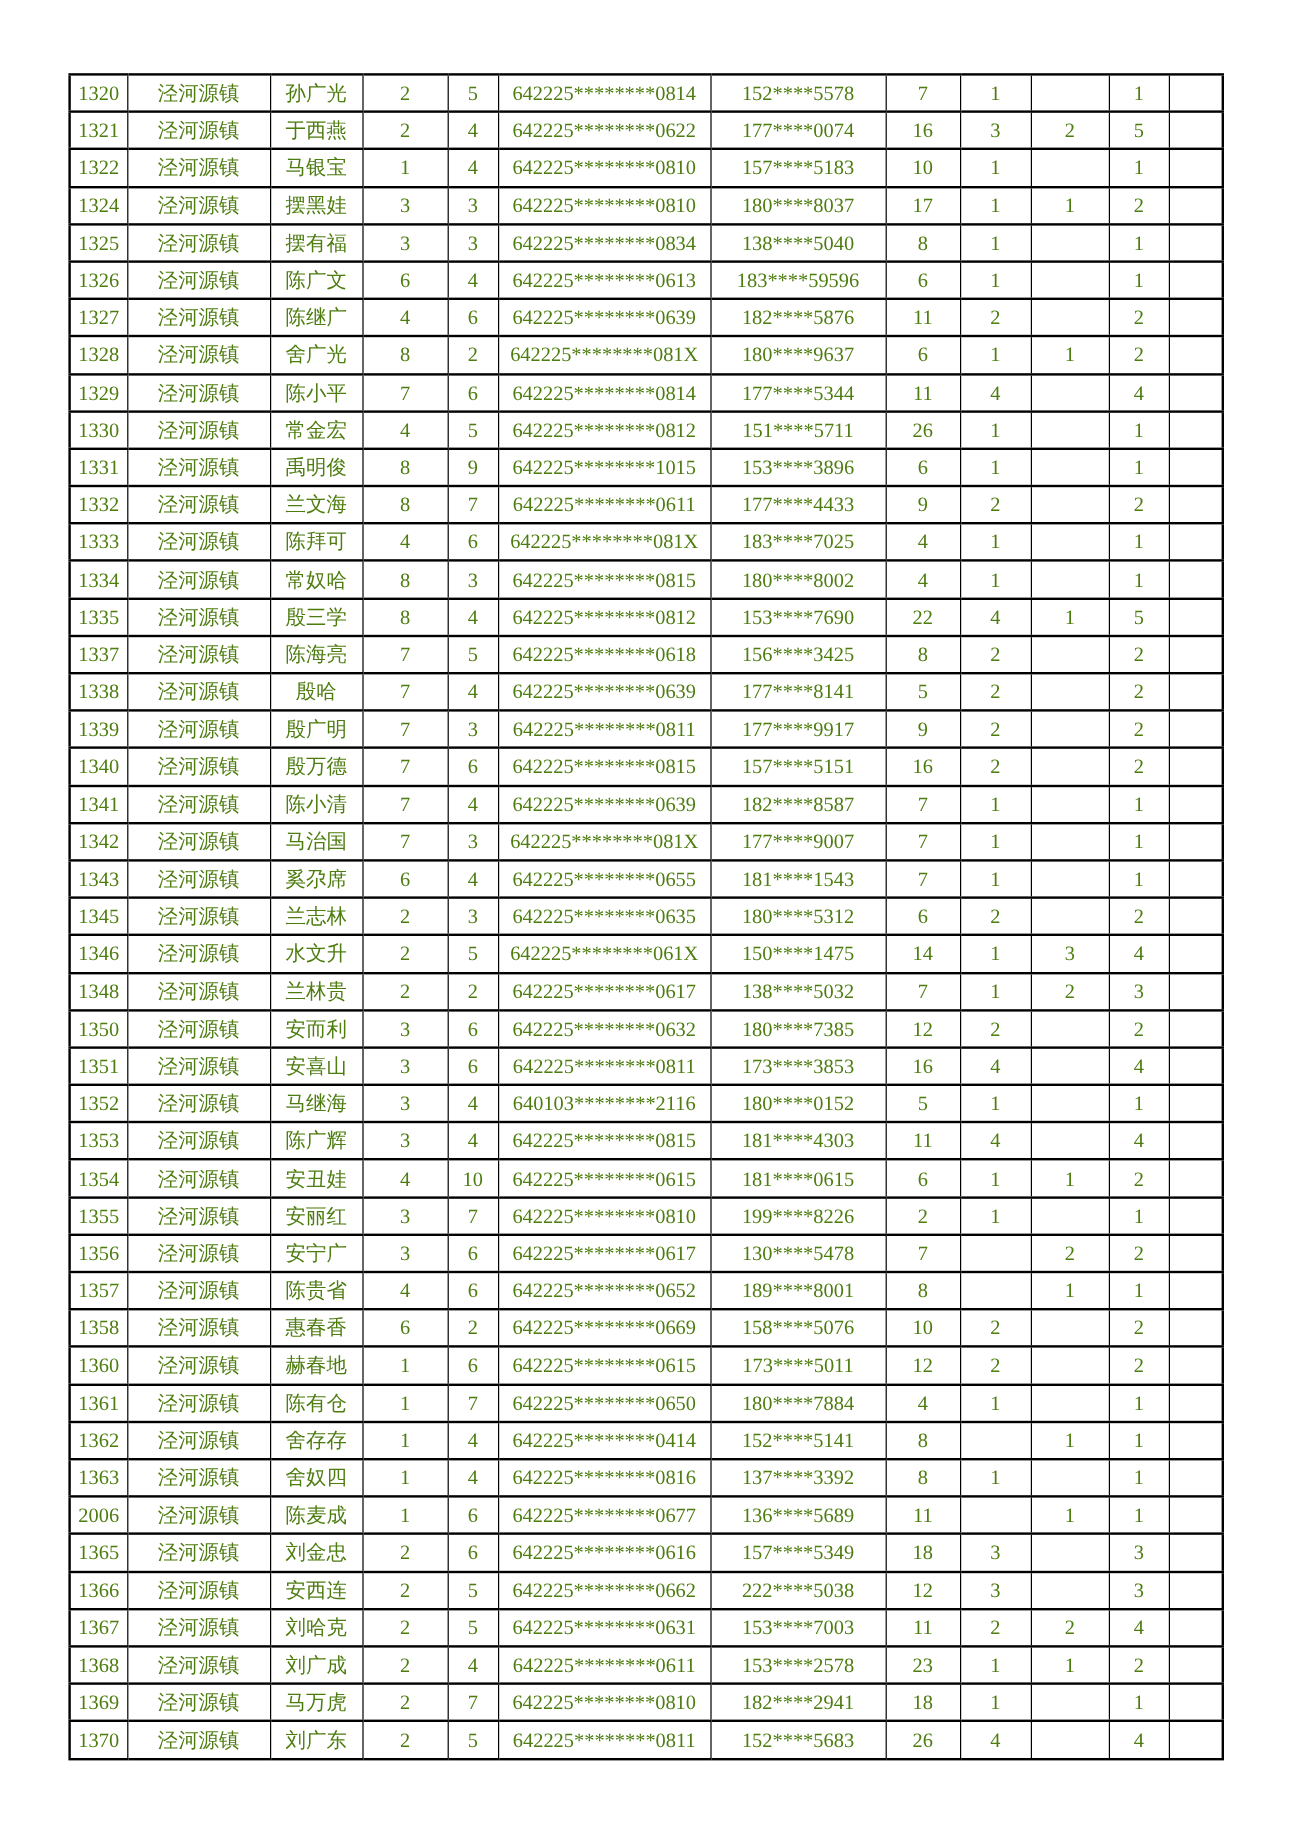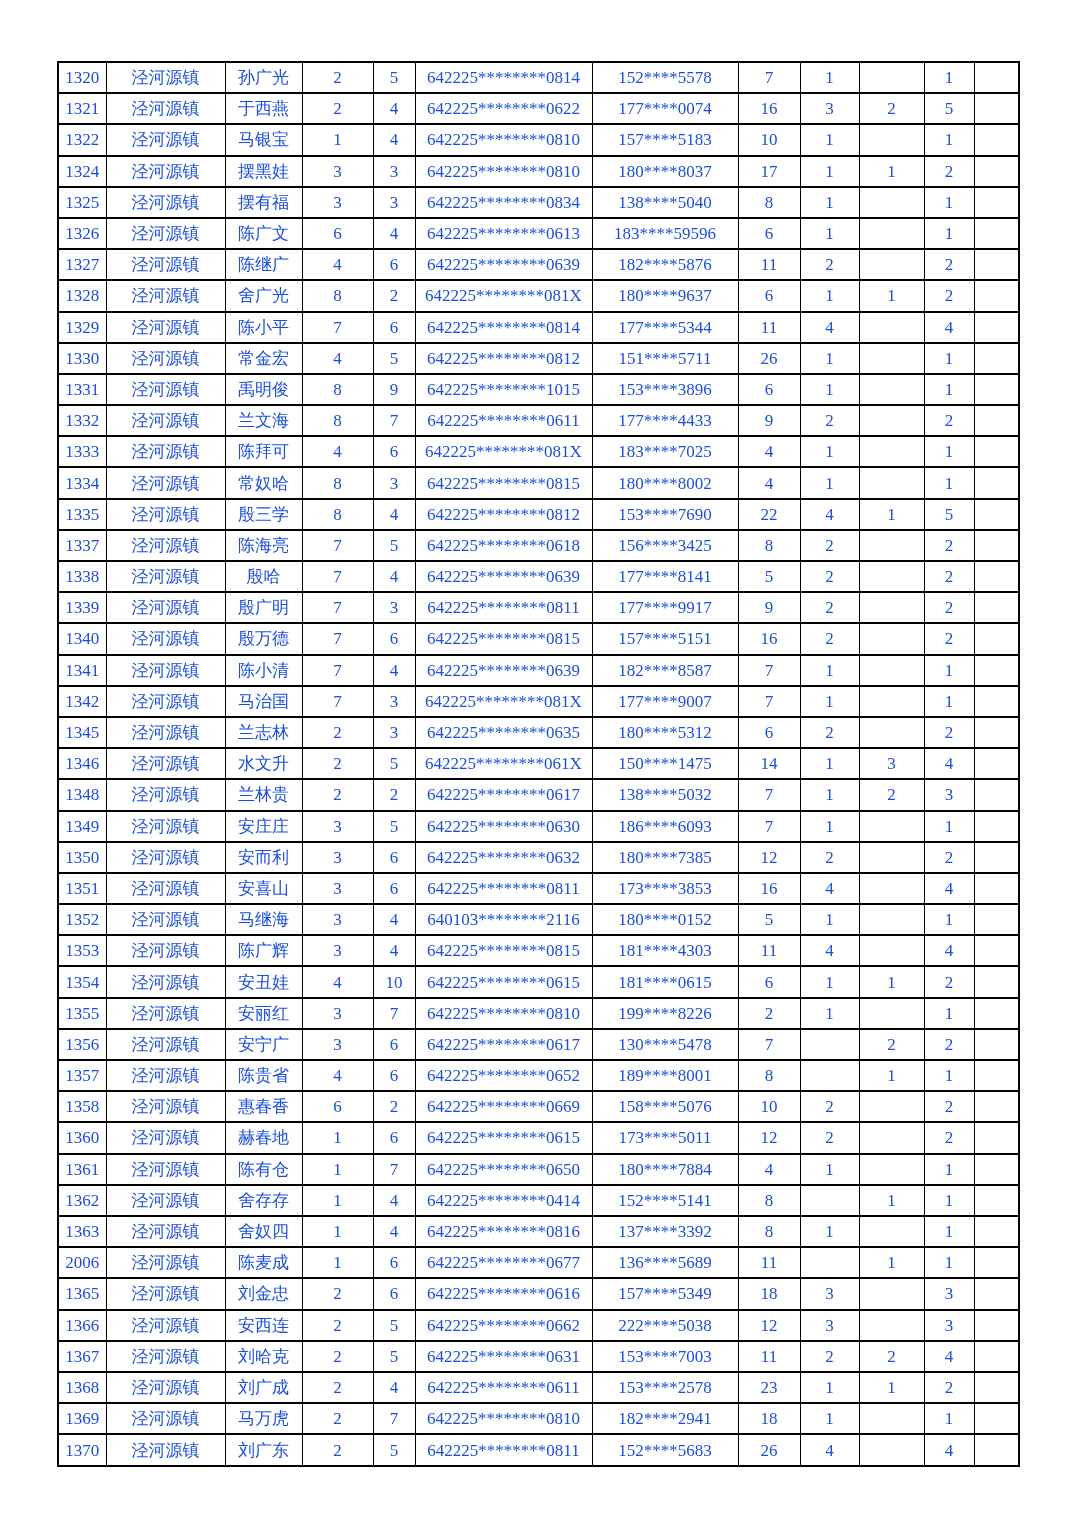--- a/index.html
+++ b/index.html
@@ -21,21 +21,21 @@
   }
   table.data {
     position: absolute;
     left: 57px;
     top: 61px;
     width: 962px;
     height: 1406px;
     border-collapse: collapse;
     table-layout: fixed;
     font-size: 17px;
-    color: #1d4ed8;
+    color: #4d7c0f;
     border: 2px solid #000000;
   }
   table.data td {
     border-left: 1px solid #000000;
     border-right: 1px solid #000000;
     border-top: 2px solid #000000;
     border-bottom: 2px solid #000000;
     text-align: center;
     vertical-align: middle;
     padding: 0;
@@ -354,20 +354,34 @@
           <td class="c-num2">3</td>
           <td class="c-id_masked">642225********081X</td>
           <td class="c-phone_masked">177****9007</td>
           <td class="c-num3">7</td>
           <td class="c-num4">1</td>
           <td class="c-num5"></td>
           <td class="c-num6">1</td>
           <td class="c-empty"></td>
         </tr>
         <tr>
+          <td class="c-no">1343</td>
+          <td class="c-town">泾河源镇</td>
+          <td class="c-name">奚尕席</td>
+          <td class="c-num1">6</td>
+          <td class="c-num2">4</td>
+          <td class="c-id_masked">642225********0655</td>
+          <td class="c-phone_masked">181****1543</td>
+          <td class="c-num3">7</td>
+          <td class="c-num4">1</td>
+          <td class="c-num5"></td>
+          <td class="c-num6">1</td>
+          <td class="c-empty"></td>
+        </tr>
+        <tr>
           <td class="c-no">1345</td>
           <td class="c-town">泾河源镇</td>
           <td class="c-name">兰志林</td>
           <td class="c-num1">2</td>
           <td class="c-num2">3</td>
           <td class="c-id_masked">642225********0635</td>
           <td class="c-phone_masked">180****5312</td>
           <td class="c-num3">6</td>
           <td class="c-num4">2</td>
           <td class="c-num5"></td>
@@ -393,34 +407,20 @@
           <td class="c-town">泾河源镇</td>
           <td class="c-name">兰林贵</td>
           <td class="c-num1">2</td>
           <td class="c-num2">2</td>
           <td class="c-id_masked">642225********0617</td>
           <td class="c-phone_masked">138****5032</td>
           <td class="c-num3">7</td>
           <td class="c-num4">1</td>
           <td class="c-num5">2</td>
           <td class="c-num6">3</td>
-          <td class="c-empty"></td>
-        </tr>
-        <tr>
-          <td class="c-no">1349</td>
-          <td class="c-town">泾河源镇</td>
-          <td class="c-name">安庄庄</td>
-          <td class="c-num1">3</td>
-          <td class="c-num2">5</td>
-          <td class="c-id_masked">642225********0630</td>
-          <td class="c-phone_masked">186****6093</td>
-          <td class="c-num3">7</td>
-          <td class="c-num4">1</td>
-          <td class="c-num5"></td>
-          <td class="c-num6">1</td>
           <td class="c-empty"></td>
         </tr>
         <tr>
           <td class="c-no">1350</td>
           <td class="c-town">泾河源镇</td>
           <td class="c-name">安而利</td>
           <td class="c-num1">3</td>
           <td class="c-num2">6</td>
           <td class="c-id_masked">642225********0632</td>
           <td class="c-phone_masked">180****7385</td>

